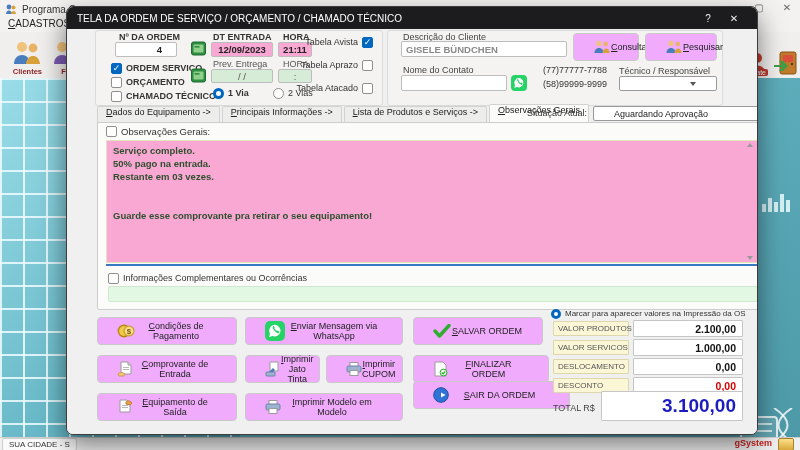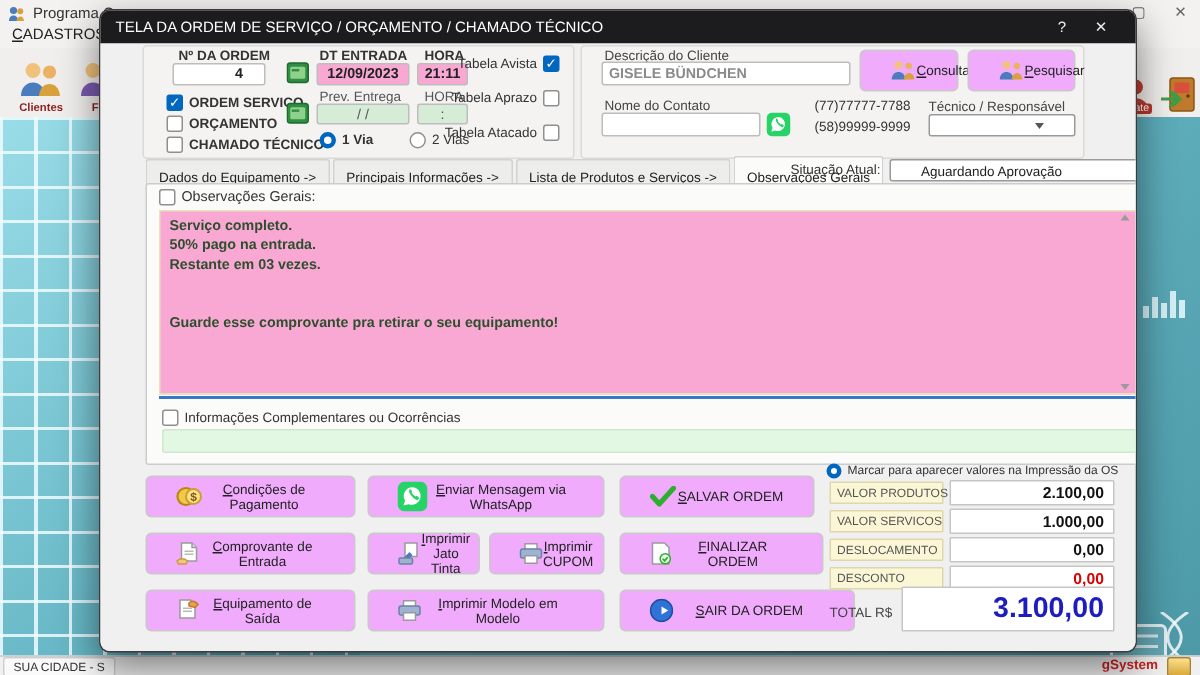--- a/index.html
+++ b/index.html
@@ -49,21 +49,21 @@
   .radio{width:11px;height:11px;border-radius:50%;border:1px solid #8f8f8f;background:#fff;flex:none;box-sizing:border-box}
   .radio.on{border:3.5px solid #0067c0}
   .ac{display:inline-block}
   .ac::first-letter{text-decoration:underline}
   .btn{background:#f0abfc;border:1px solid #c9c9c9;border-radius:4px;display:flex;align-items:center;font-size:9px;color:#222;box-sizing:border-box;padding:0 19px}
   .btn .cap{flex:1;text-align:center}
   .smallsel{background:#fff;border:1px solid #9a9a9a;border-radius:2px;display:flex;align-items:center;font-size:9px;color:#222;box-sizing:border-box;padding:0 20px}
   .smallsel .grow{flex:1}
   .chev{width:0;height:0;border-left:3.5px solid transparent;border-right:3.5px solid transparent;border-top:4px solid #555;flex:none}
   
-  .tab{display:inline-flex;align-items:flex-end;height:16px;padding:0 8px;font-size:9px;color:#222;background:#ededec;border:1px solid #d2d2d2;border-bottom:none;border-radius:2px 2px 0 0;margin-right:2px}
+  .tab{display:inline-flex;align-items:flex-start;height:16px;padding:0 8px;font-size:9px;color:#222;background:#ededec;border:1px solid #d2d2d2;border-bottom:none;border-radius:2px 2px 0 0;margin-right:2px}
   .tab.active{background:#fbfbfa;height:18px;position:relative;top:0}
   .tabpage{background:#fbfbfa;border:1px solid #cccccc;border-radius:2px}
   .scrollcol{position:absolute;right:2px;top:0;bottom:0;width:11px;display:flex;flex-direction:column;justify-content:space-between;align-items:center;padding:2px 0;box-sizing:border-box}
   .tri-up{width:0;height:0;border-left:3.5px solid transparent;border-right:3.5px solid transparent;border-bottom:4px solid #9a9a9a}
   .tri-dn{width:0;height:0;border-left:3.5px solid transparent;border-right:3.5px solid transparent;border-top:4px solid #9a9a9a}
   .obstext{font-size:9.5px;font-weight:700;color:#2e4f2e;line-height:13px;white-space:pre-wrap;padding:3px 14px 0 6px}
   .focusline{height:2px;background:#3b78c4}
   
   .trow-lab{background:#fbf7d6;border:1px solid #ddd7ab;font-size:8px;color:#555;display:flex;align-items:center;padding:0 4px;box-sizing:border-box;border-radius:1px;white-space:nowrap}
   .trow-val{background:#fff;border:1px solid #c6c6c6;font-size:10.5px;font-weight:700;color:#111;display:flex;align-items:center;justify-content:flex-end;padding:0 6px;box-sizing:border-box;border-radius:1px}
@@ -375,21 +375,21 @@
       <span class="cap ac">Equipamento de Saída</span>
     </div>
     <div class="abs btn" style="left:178px;top:364px;width:158px;height:28px">
       <svg class="icon" width="16" height="14" viewBox="0 0 16 14">
           <rect x="4" y="0.5" width="8" height="4" fill="#fff" stroke="#9a9a9a"></rect>
           <rect x="1" y="4" width="14" height="6" rx="1.5" fill="#9db3d1" stroke="#6b82a4"></rect>
           <rect x="4" y="8.5" width="8" height="5" fill="#fff" stroke="#9a9a9a"></rect>
         </svg>
       <span class="cap ac">Imprimir Modelo em Modelo</span>
     </div>
-    <div class="abs btn" style="left:346px;top:364px;width:157px;height:28px">
+    <div class="abs btn" style="left:346px;top:352px;width:157px;height:28px">
       <svg class="icon" width="16" height="16" viewBox="0 0 16 16">
           <circle cx="8" cy="8" r="7.3" fill="#2f73d8" stroke="#1d4f9e"></circle>
           <path d="M4 8h4V5.4L12.5 8 8 10.6V8z" fill="#fff"></path>
         </svg>
       <span class="cap ac">SAIR DA ORDEM</span>
     </div>
 
     <div class="abs cbrow" style="left:484px;top:280px">
       <span class="radio on" style="width:10px;height:10px"></span>
       <span class="note">Marcar para aparecer valores na Impressão da OS</span>

